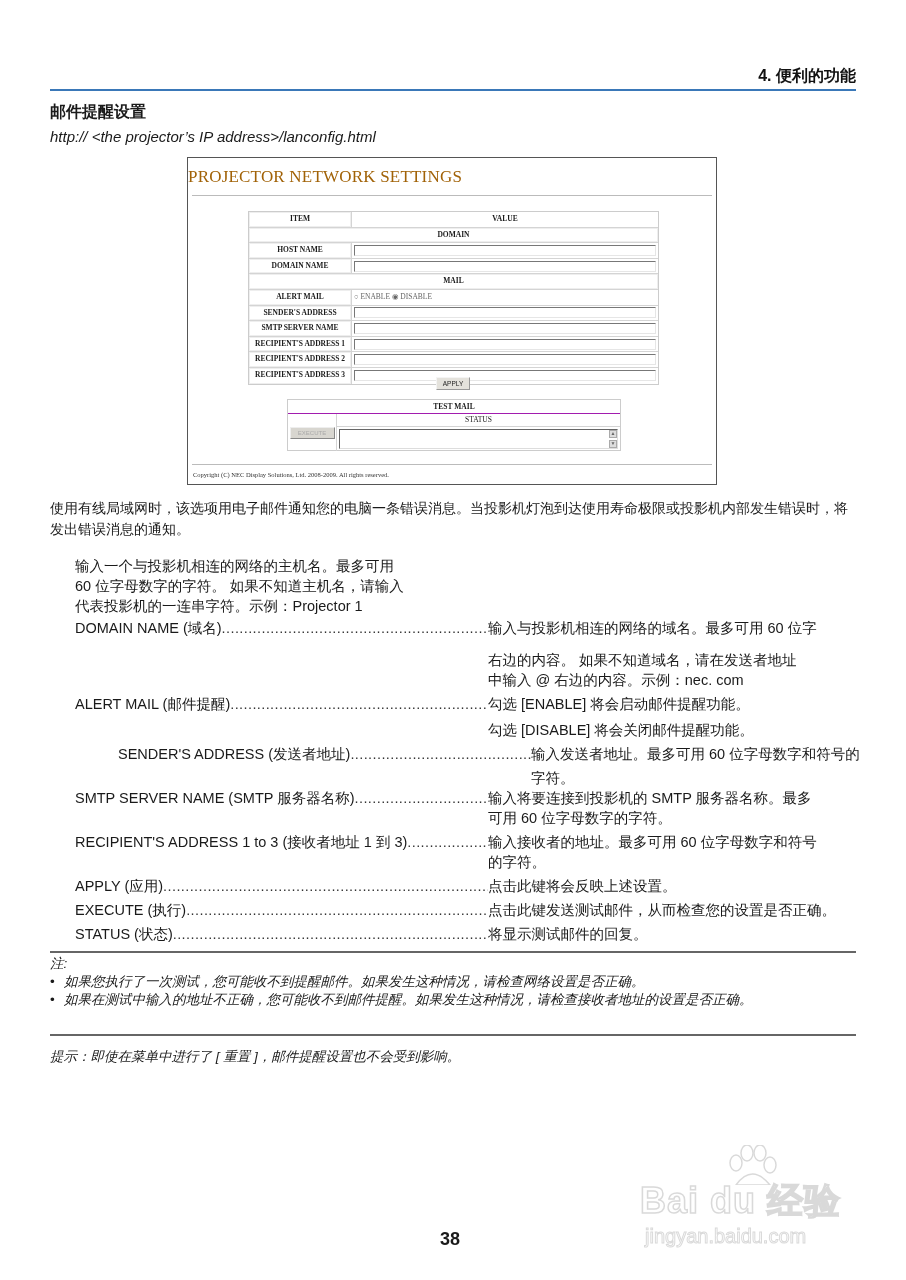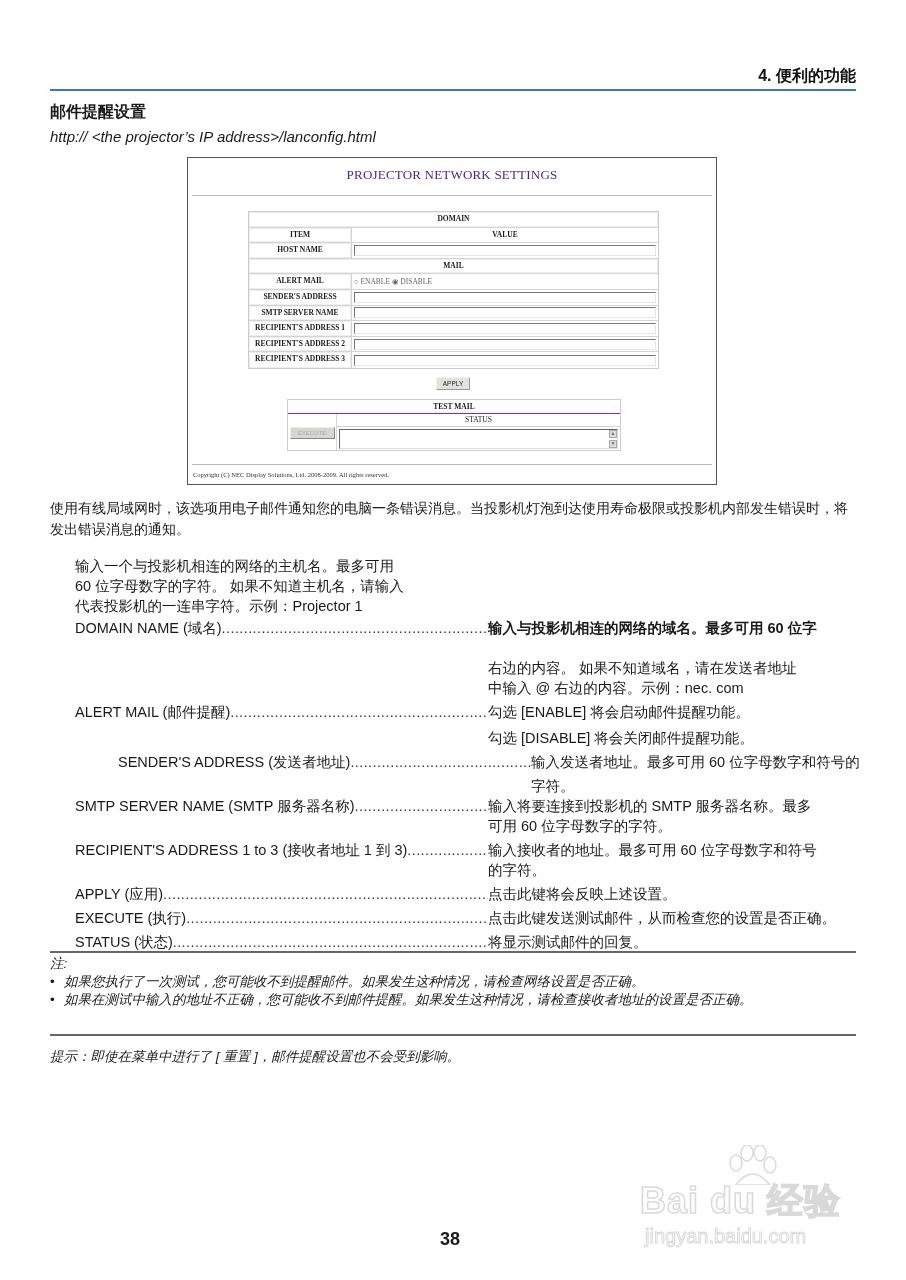--- a/index.html
+++ b/index.html
@@ -7,21 +7,21 @@
   body { position: relative; font-family: "Liberation Sans", "DejaVu Sans", sans-serif; color: #1a1a1a; overflow: hidden; }
 
   .chapter-header { position: absolute; top: 66px; right: 50px; font-size: 16px; font-weight: bold; color: #111; }
   .chapter-rule { position: absolute; top: 89px; left: 50px; width: 806px; height: 2px; background: #3a78b8; }
 
   .section-title { position: absolute; top: 102px; left: 50px; font-size: 16px; font-weight: bold; }
   .url-line { position: absolute; top: 128px; left: 50px; font-size: 15px; font-style: italic; }
 
   
   .shot { position: absolute; top: 157px; left: 187px; width: 530px; height: 328px; border: 1px solid #555; background: #fff; font-family: "Liberation Serif", "DejaVu Serif", serif; }
-  .shot-title { position: absolute; top: 9px; left: 0; width: 100%; text-align: center; font-size: 13px; color: #4c1d95; letter-spacing: 0.2px; }
+  .shot-title { position: absolute; top: 9px; left: 0; width: 100%; font-size: 17px; color: #a16207; letter-spacing: 0.2px; }
   .shot-rule { position: absolute; top: 37px; left: 4px; right: 4px; height: 1px; background: #bbb; }
 
   .settings-table { position: absolute; top: 53px; left: 60px; width: 411px; border: 1px solid #ccc; }
   .srow { display: flex; height: 15.6px; border-bottom: 1px solid #d4d4d4; }
   .srow:last-child { border-bottom: none; }
   .scell-label { width: 103px; border-right: 1px solid #d4d4d4; font-size: 7.5px; font-weight: bold; text-align: center; line-height: 14px; white-space: nowrap; overflow: hidden; background: #fff; box-shadow: inset 0 0 0 1px #eee; }
   .scell-value { flex: 1; padding: 1px 2px; display: flex; align-items: center; }
   .scell-span { flex: 1; text-align: center; font-size: 7.5px; font-weight: bold; line-height: 14px; box-shadow: inset 0 0 0 1px #eee; }
   .scell-head { flex: 1; text-align: center; font-size: 7.5px; font-weight: bold; line-height: 14px; }
   .tinput { width: 100%; height: 11px; border-top: 1px solid #777; border-left: 1px solid #777; border-right: 1px solid #e6e6e6; border-bottom: 1px solid #e6e6e6; background: #fff; }
@@ -74,28 +74,34 @@
 
 <div class="section-title">邮件提醒设置</div>
 <div class="url-line">http:// &lt;the projector’s IP address&gt;/lanconfig.html</div>
 
 <div class="shot">
   <div class="shot-title">PROJECTOR NETWORK SETTINGS</div>
   <div class="shot-rule"></div>
 
   <div class="settings-table">
     <div class="srow">
-      <div class="scell-span">DOMAIN</div>
-    </div>
-    <div class="srow">
       <div class="scell-label">ITEM</div>
       <div class="scell-head">VALUE</div>
     </div>
     <div class="srow">
+      <div class="scell-span">DOMAIN</div>
+    </div>
+    <div class="srow">
       <div class="scell-label">HOST NAME</div>
+      <div class="scell-value">
+          <div class="tinput"></div>
+        </div>
+    </div>
+    <div class="srow">
+      <div class="scell-label">DOMAIN NAME</div>
       <div class="scell-value">
           <div class="tinput"></div>
         </div>
     </div>
     <div class="srow">
       <div class="scell-span">MAIL</div>
     </div>
     <div class="srow">
       <div class="scell-label">ALERT MAIL</div>
       <div class="scell-value">
@@ -170,21 +176,21 @@
         <div>60 位字母数字的字符。 如果不知道主机名，请输入</div>
         <div>代表投影机的一连串字符。示例：Projector 1</div>
       </div>
   </div>
   <div class="defrow" style="margin-top:2px;">
     <div class="defterm">
         <span class="t">DOMAIN NAME (域名)</span>
         <span class="dots"></span>
       </div>
     <div class="defdesc">
-        <div style="margin-bottom:20px;font-weight:bold;">输入与投影机相连的网络的域名。最多可用 60 位字</div>
+        <div style="margin-bottom:12px;">输入与投影机相连的网络的域名。最多可用 60 位字</div>
         <div>右边的内容。 如果不知道域名，请在发送者地址</div>
         <div>中输入 @ 右边的内容。示例：nec. com</div>
       </div>
   </div>
   <div class="defrow" style="margin-top:4px;">
     <div class="defterm">
         <span class="t">ALERT MAIL (邮件提醒)</span>
         <span class="dots"></span>
       </div>
     <div class="defdesc">

